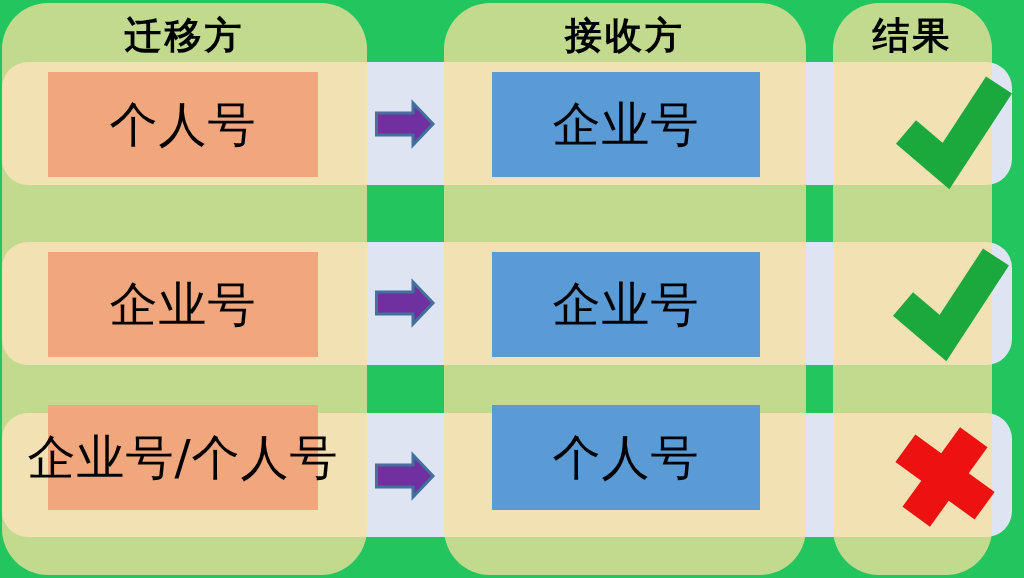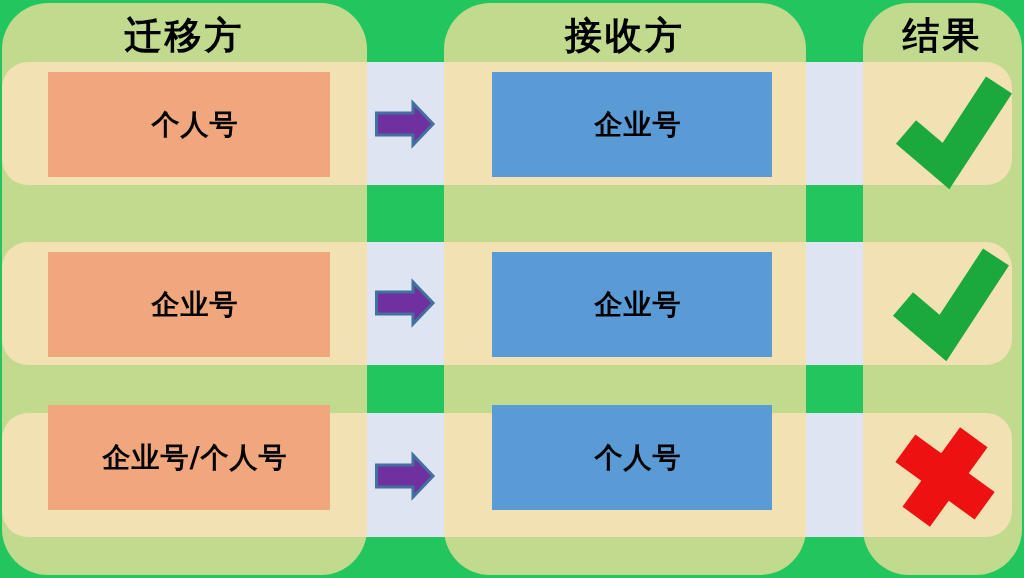--- a/index.html
+++ b/index.html
@@ -32,45 +32,44 @@
   .col {
     position: absolute;
     top: 3px;
     height: 572px;
     background: var(--column_bg, rgba(248,224,158,0.75));
     border-radius: 46px;
     z-index: 2;
   }
   .col-source { left: 2px;   width: 365px; }
   .col-target { left: 444px; width: 362px; }
-  .col-result { left: 863px; width: 159px; }
+  .col-result { left: 833px; width: 159px; }
 
   .col-header {
     text-align: center;
     margin-top: 9px;
     font-size: 37px;
     font-weight: 700;
     letter-spacing: 3px;
     line-height: 48px;
     white-space: nowrap;
   }
 
   
   .box {
     position: absolute;
     height: 105px;
     z-index: 3;
     display: flex;
     align-items: center;
     justify-content: center;
-    font-size: 28px;
-    font-weight: 700;
+    font-size: 48px;
+    font-weight: 400;
     letter-spacing: 1px;
     white-space: nowrap;
-    padding-left: 12px;
   }
   .box.source { left: 48px;  width: 270px; background: var(--source_box, #f0a77d); }
   .box.target { left: 492px; width: 268px; background: var(--target_box, #5b9bd5); }
   .r0 { top: 72px; }
   .r1 { top: 252px; }
   .r2 { top: 405px; }
 
   
   .arrow {
     position: absolute;

